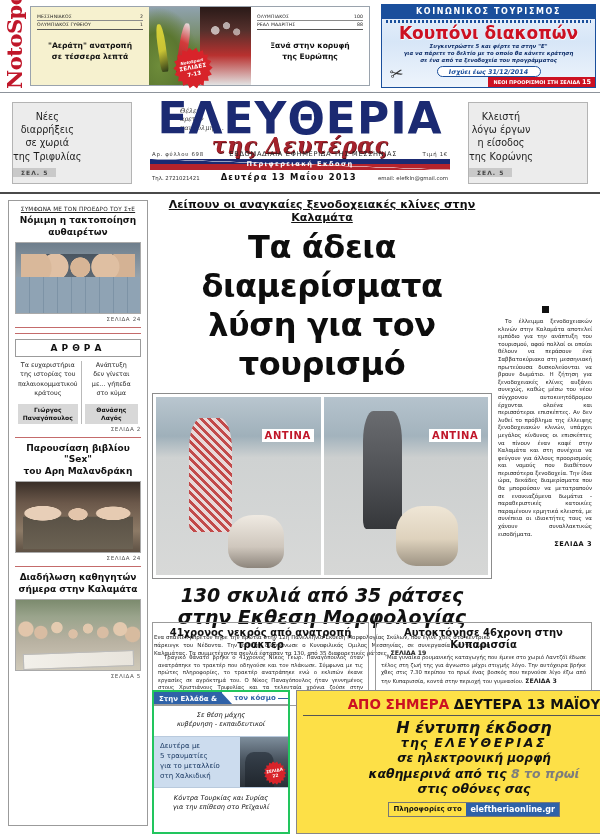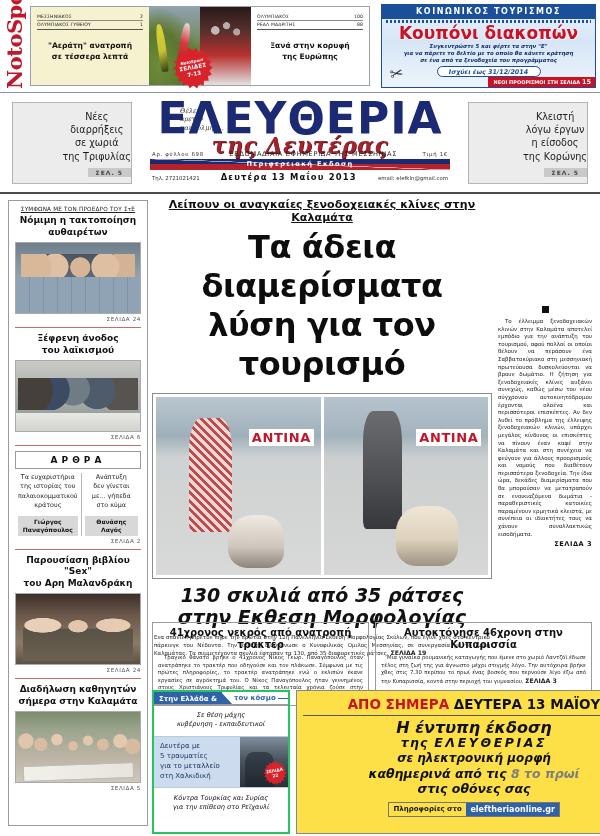--- a/index.html
+++ b/index.html
@@ -165,21 +165,21 @@
     position: absolute; left: 0; top: 92px;
     width: 600px; height: 100px;
     border-top: 1px solid #8d939b;
   }
   .side-teaser {
     position: absolute; top: 9px;
     width: 120px; height: 82px;
     background: #ececec;
     border: 1px solid #b4b4b4;
     display: flex; flex-direction: column;
-    align-items: flex-end; justify-content: flex-start;
+    align-items: flex-start; justify-content: flex-start;
     padding-top: 7px;
   }
   .side-teaser.left { left: 12px; }
   .side-teaser.right { right: 12px; }
   .side-teaser-text {
     font-size: 9.6px; color: #1c1c1c; text-align: center;
     line-height: 13.2px; font-weight: 500;
   }
   .side-pagebadge {
     margin-top: 5px;
@@ -405,21 +405,21 @@
     border-radius: 26% 26% 8% 8%;
   }
   .dogshow-b::after {
     content:""; position:absolute; left:44%; bottom:5%; width:38%; height:34%;
     background: linear-gradient(to bottom, #efe6d6 0%, #ded2bd 55%, #9d9383 100%);
     border-radius: 42% 36% 28% 32%;
   }
   .kantina {
     position: absolute; top: 18%; right: 4%;
     background: #fff; color: #c0172a;
-    font-size: 13px; font-weight: bold; letter-spacing: .6px;
+    font-size: 10px; font-weight: bold; letter-spacing: .6px;
     padding: 1px 3px;
   }
   .cc-caption {
     text-align: center;
     font-family: "DejaVu Sans","Liberation Sans",sans-serif;
     font-style: italic; font-weight: bold;
     font-size: 19px; color: #111; line-height: 21.5px;
     margin-top: 6px;
   }
   .cc-captiontext {
@@ -712,28 +712,20 @@
         <div class="lc-head">
           <div>Νόμιμη η τακτοποίηση</div>
           <div>αυθαιρέτων</div>
         </div>
         <div class="lc-photo panel"></div>
         <div class="lc-page">ΣΕΛΙΔΑ 24</div>
       </div>
 
       <hr class="lc-rule">
 
-      <div>
-        <div class="lc-head">
-          <div>Ξέφρενη άνοδος</div>
-          <div>του λαϊκισμού</div>
-        </div>
-        <div class="lc-photo presser"></div>
-        <div class="lc-page">ΣΕΛΙΔΑ 6</div>
-      </div>
 
       <hr class="lc-rule">
 
       <div>
         <div class="arthra-box">ΑΡΘΡΑ</div>
         <div class="arthra-cols">
           <div class="arthra-col first">
             <div>Τα ευχαριστήρια</div>
             <div>της ιστορίας του</div>
             <div>παλαιοκομματικού</div>

